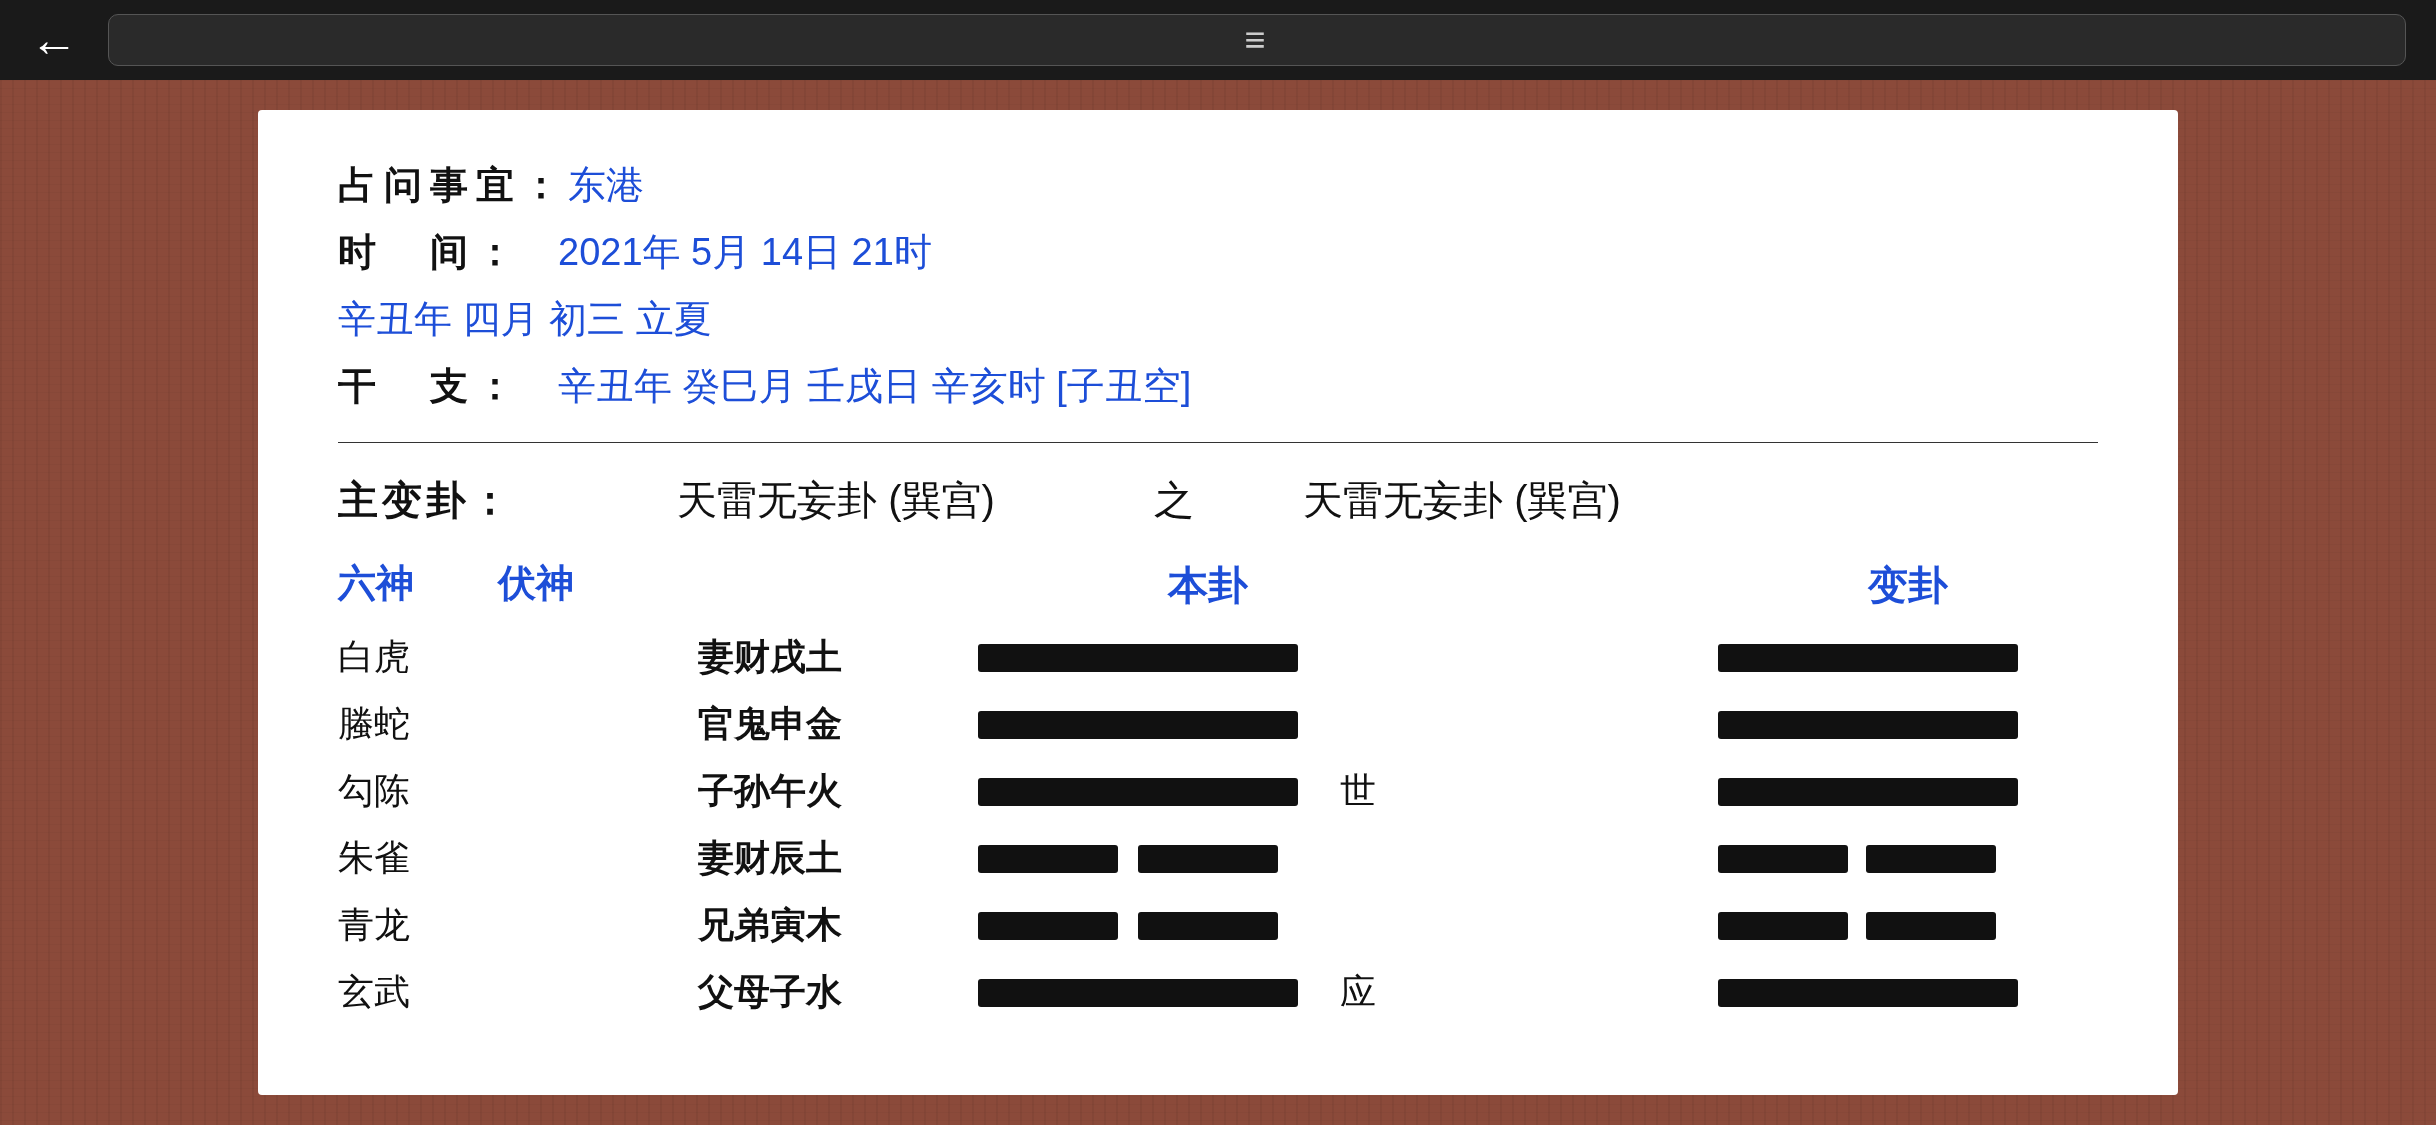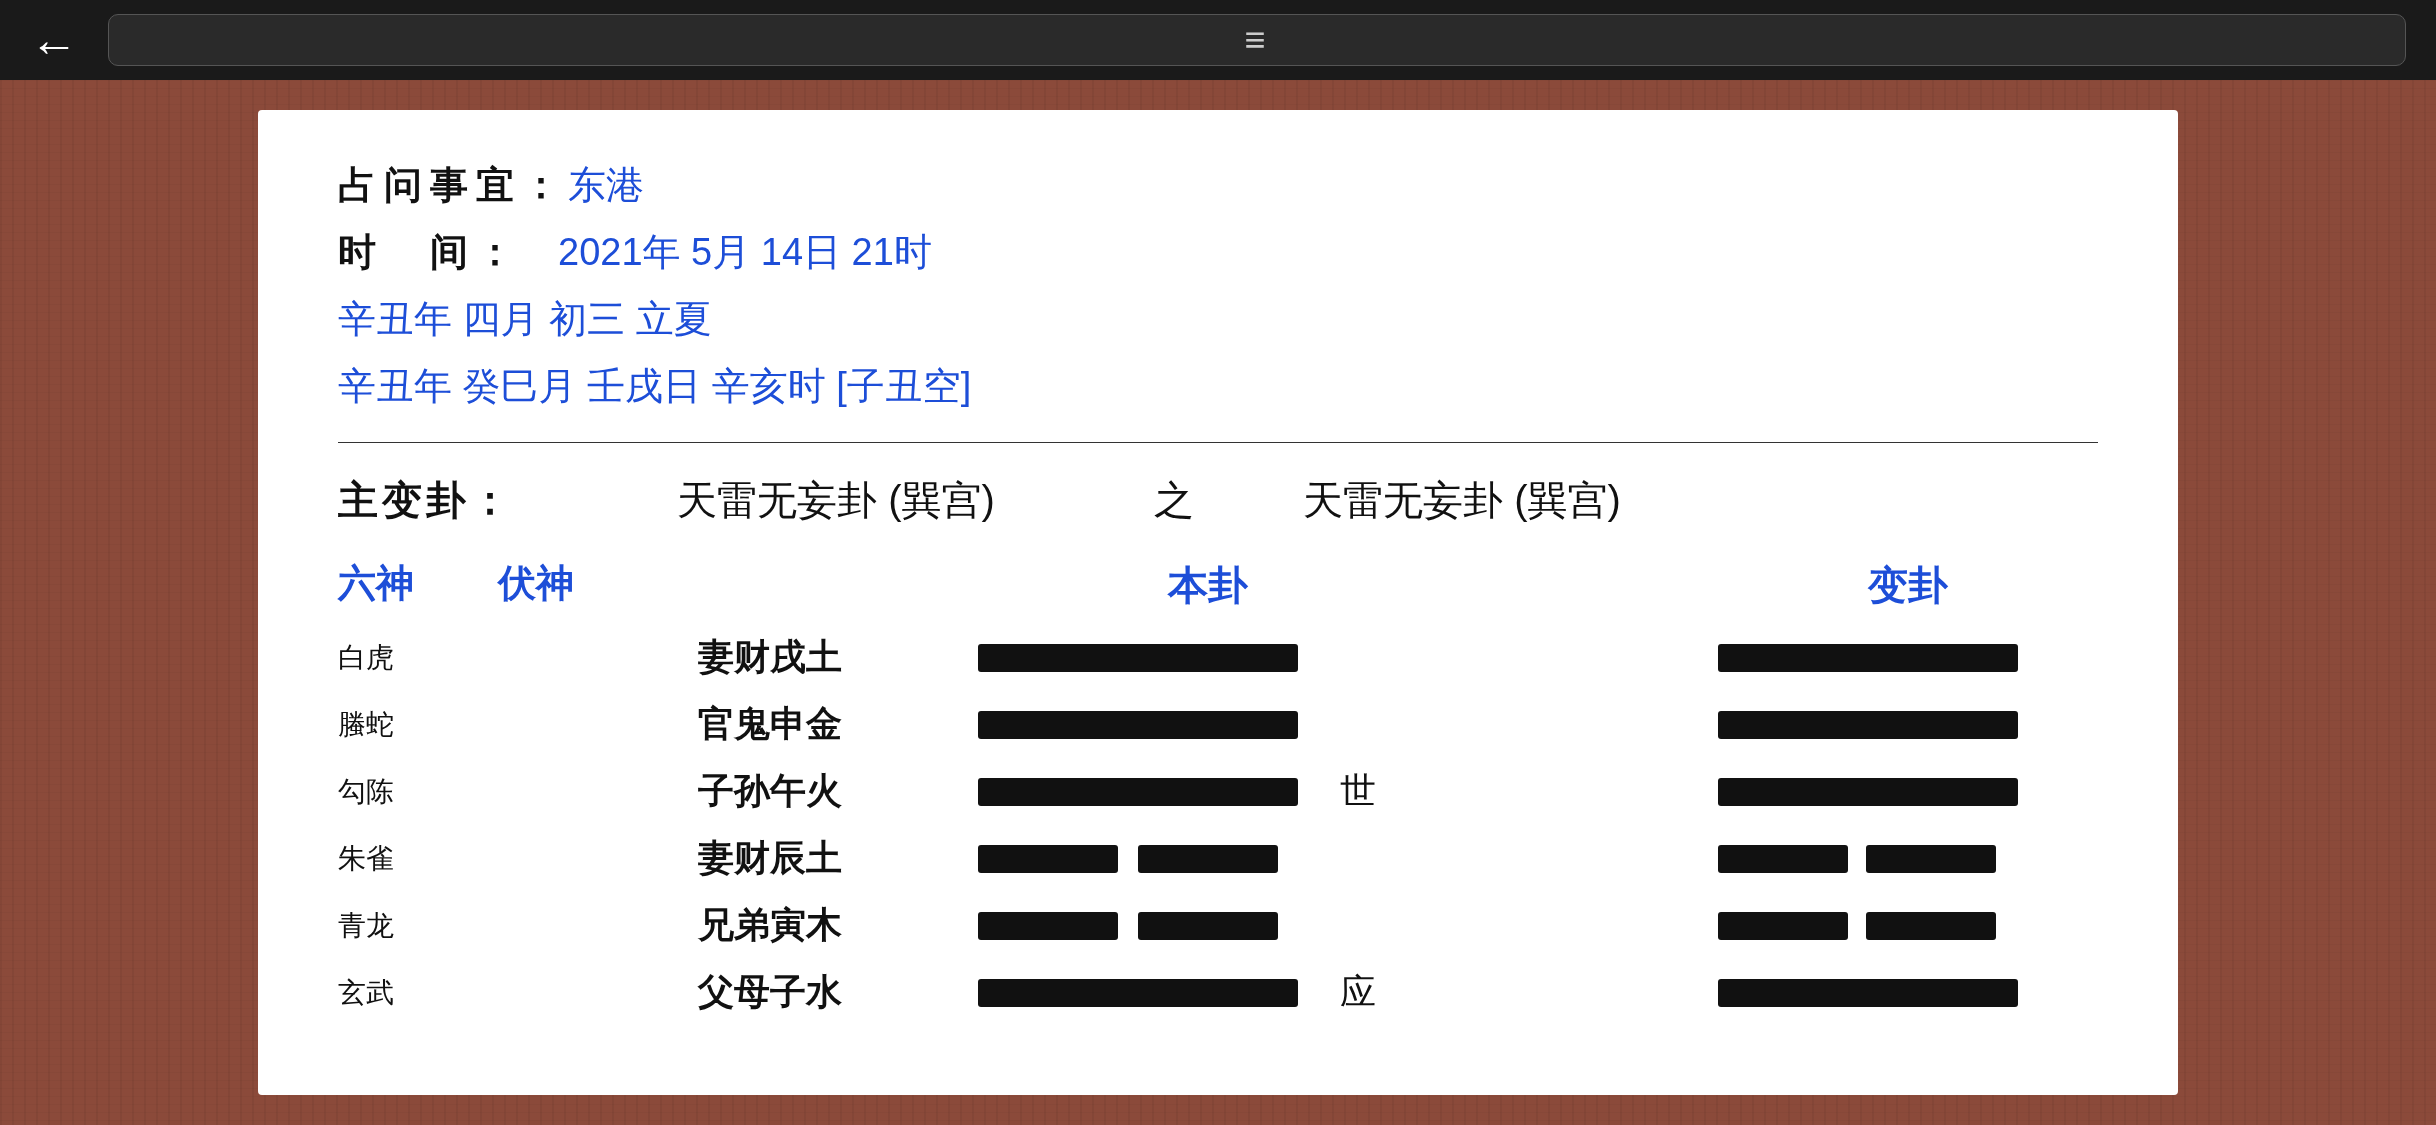--- a/index.html
+++ b/index.html
@@ -186,21 +186,21 @@
       display: flex;
       align-items: center;
       width: 100%;
       margin-bottom: 18px;
       font-size: 36px;
       color: #111;
     }
 
     .cell-liushen {
       min-width: 160px;
-      font-size: 28px;
+      font-size: 36px;
     }
 
     .cell-fushen {
       min-width: 200px;
       font-size: 36px;
     }
 
     .cell-yao-name {
       min-width: 280px;
       font-size: 36px;
@@ -305,20 +305,21 @@
       <div class="info-row">
         <span class="info-label">时　间：</span>
         <span class="info-value">2021年 5月 14日 21时</span>
       </div>
 
       <div class="info-row">
         <span class="info-value">辛丑年 四月 初三 立夏</span>
       </div>
 
       <div class="info-row">
+        <span class="info-label">干　支：</span>
         <span class="info-value">辛丑年 癸巳月 壬戌日 辛亥时 [子丑空]</span>
       </div>
 
     </div>
 
     <div class="hexagram-section">
 
       <div class="main-title-row">
         <span class="main-title-label">主变卦：</span>
         <span class="hexagram-name">天雷无妄卦 (巽宫)</span>

